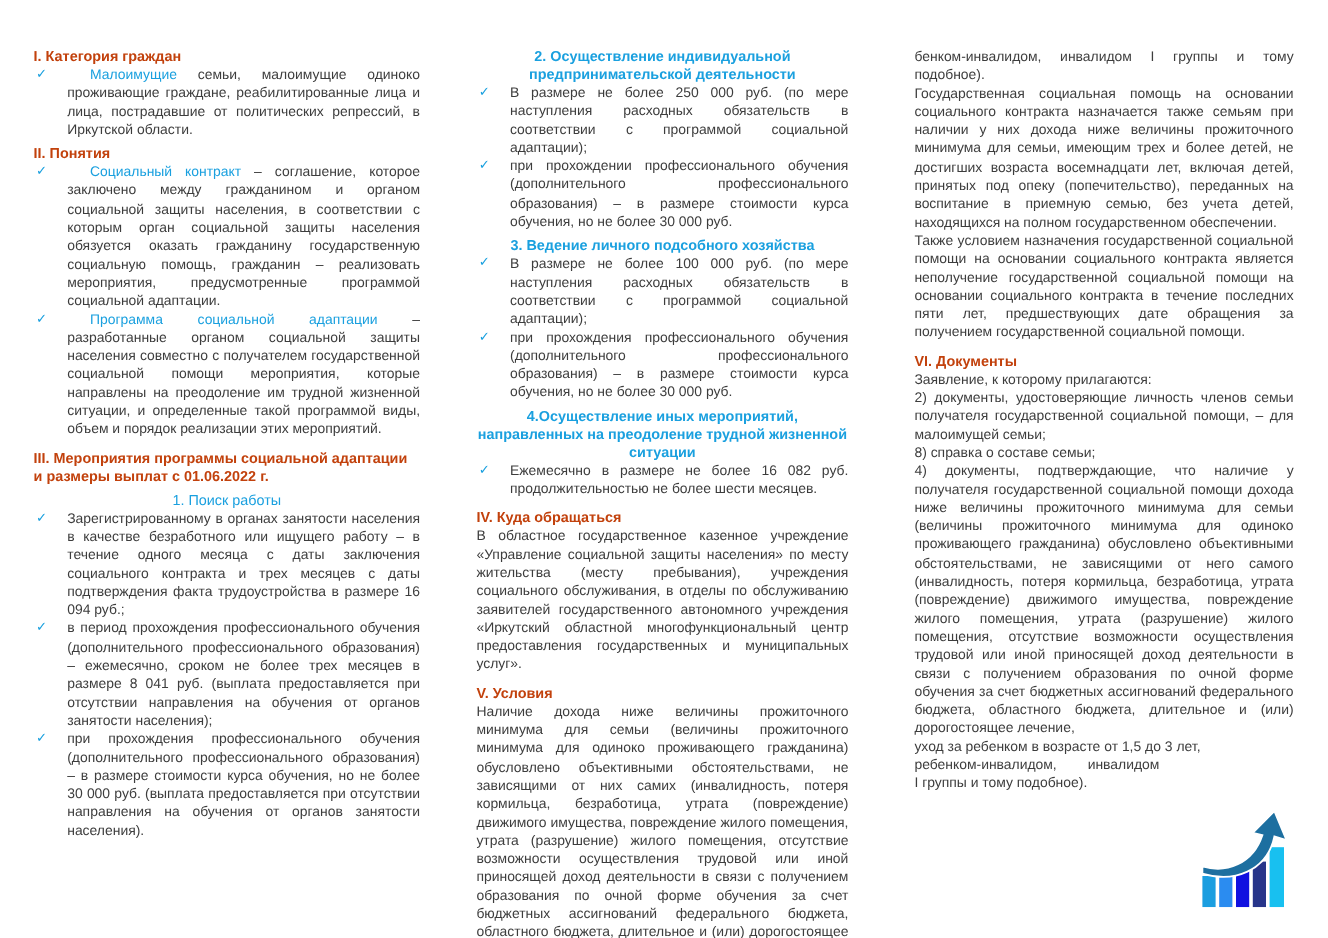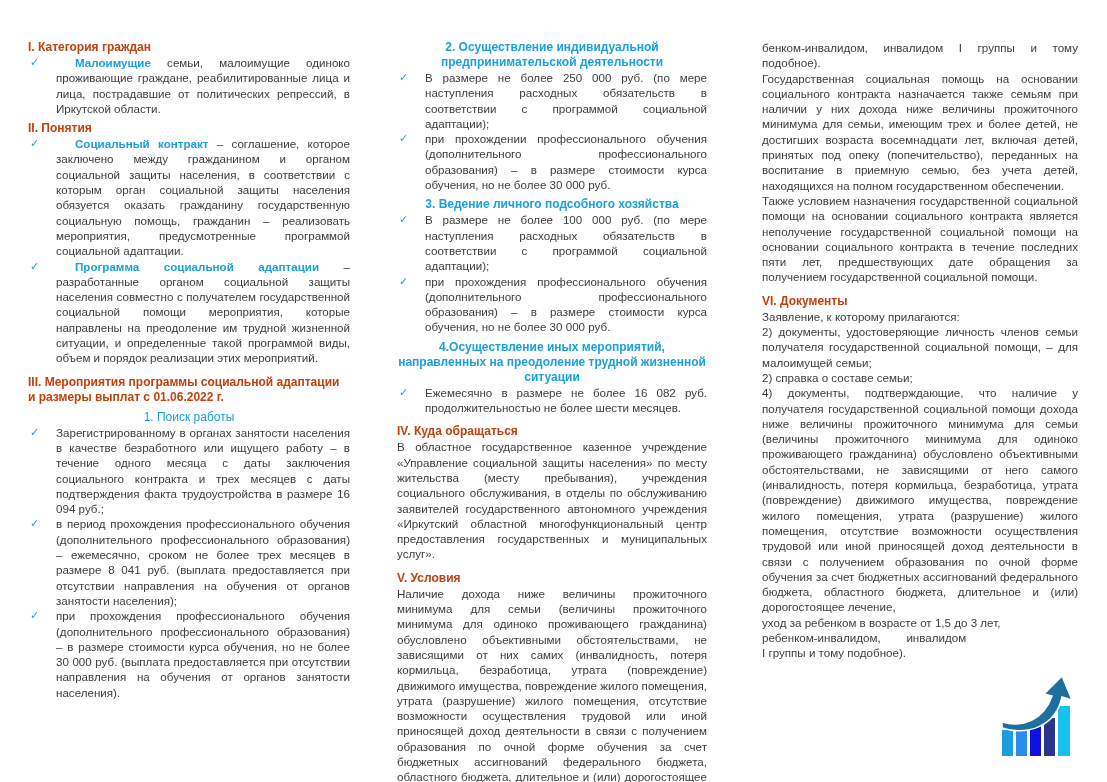--- a/index.html
+++ b/index.html
@@ -9,21 +9,21 @@
   .c1 { left:28px; width:322px; }
   .c2 { left:397px; width:310px; }
   .c3 { left:762px; width:316px; }
   .title { text-align:center; font-weight:bold; font-size:10.6px; line-height:14.5px; color:#222; margin:4px 0 7px 6px; }
   .h1 { text-align:left; color:#c2410c; font-weight:bold; font-size:12px; line-height:15px; margin:0; }
   .h2 { text-align:center; color:#1aa0df; font-size:12px; line-height:15px; margin:0; }
   .h2b { text-align:center; color:#1aa0df; font-weight:bold; font-size:12px; line-height:15px; margin:0; }
   .gap { margin-top:5px; }
   .item { position:relative; padding-left:28px; text-align:justify; }
   .check { position:absolute; left:2px; top:0; color:#1aa0df; font-size:11px; }
-  .term { color:#1aa0df; font-weight:bold;padding-left:19px; }
+  .term { color:#1aa0df; font-weight:normal;padding-left:19px; }
   .p { text-align:justify; margin:0; }
   .arrow-graphic { position:absolute; left:1000px; top:674px; width:74px; height:82px; }
 </style>
 </head>
 <body>
 
 <div class="col c1">
 
   <div class="h1">I. Категория граждан</div>
   <div class="item">
@@ -92,21 +92,21 @@
 </div>
 
 <div class="col c3">
   <p class="p">бенком-инвалидом, инвалидом I группы и тому подобное).</p>
   <p class="p">Государственная социальная помощь на основании социального контракта назначается также семьям при наличии у них дохода ниже величины прожиточного минимума для семьи, имеющим трех и более детей, не достигших возраста восемнадцати лет, включая детей, принятых под опеку (попечительство), переданных на воспитание в приемную семью, без учета детей, находящихся на полном государственном обеспечении.</p>
   <p class="p">Также условием назначения государственной социальной помощи на основании социального контракта является неполучение государственной социальной помощи на основании социального контракта в течение последних пяти лет, предшествующих дате обращения за получением государственной социальной помощи.</p>
 
   <div class="h1 gap" style="margin-top:9px">VI. Документы</div>
   <p class="p">Заявление, к которому прилагаются:</p>
   <p class="p">2) документы, удостоверяющие личность членов семьи получателя государственной социальной помощи, – для малоимущей семьи;</p>
-  <p class="p">2) справка о составе семьи;</p>
+  <p class="p">8) справка о составе семьи;</p>
   <p class="p">4) документы, подтверждающие, что наличие у получателя государственной социальной помощи дохода ниже величины прожиточного минимума для семьи (величины прожиточного минимума для одиноко проживающего гражданина) обусловлено объективными обстоятельствами, не зависящими от него самого (инвалидность, потеря кормильца, безработица, утрата (повреждение) движимого имущества, повреждение жилого помещения, утрата (разрушение) жилого помещения, отсутствие возможности осуществления трудовой или иной приносящей доход деятельности в связи с получением образования по очной форме обучения за счет бюджетных ассигнований федерального бюджета, областного бюджета, длительное и (или) дорогостоящее лечение,</p>
   <div>уход за ребенком в возрасте от 1,5 до 3 лет,</div>
   <div style="white-space:pre">ребенком-инвалидом,        инвалидом</div>
   <div>I группы и тому подобное).</div>
 </div>
 
 <svg class="arrow-graphic" viewBox="0 0 74 82">
   <rect x="2" y="56" width="11" height="26" fill="#1b9ee0"></rect>
   <rect x="16" y="56" width="11" height="26" fill="#2b8cf0"></rect>
   <rect x="30" y="52" width="11" height="30" fill="#1010e0"></rect>

